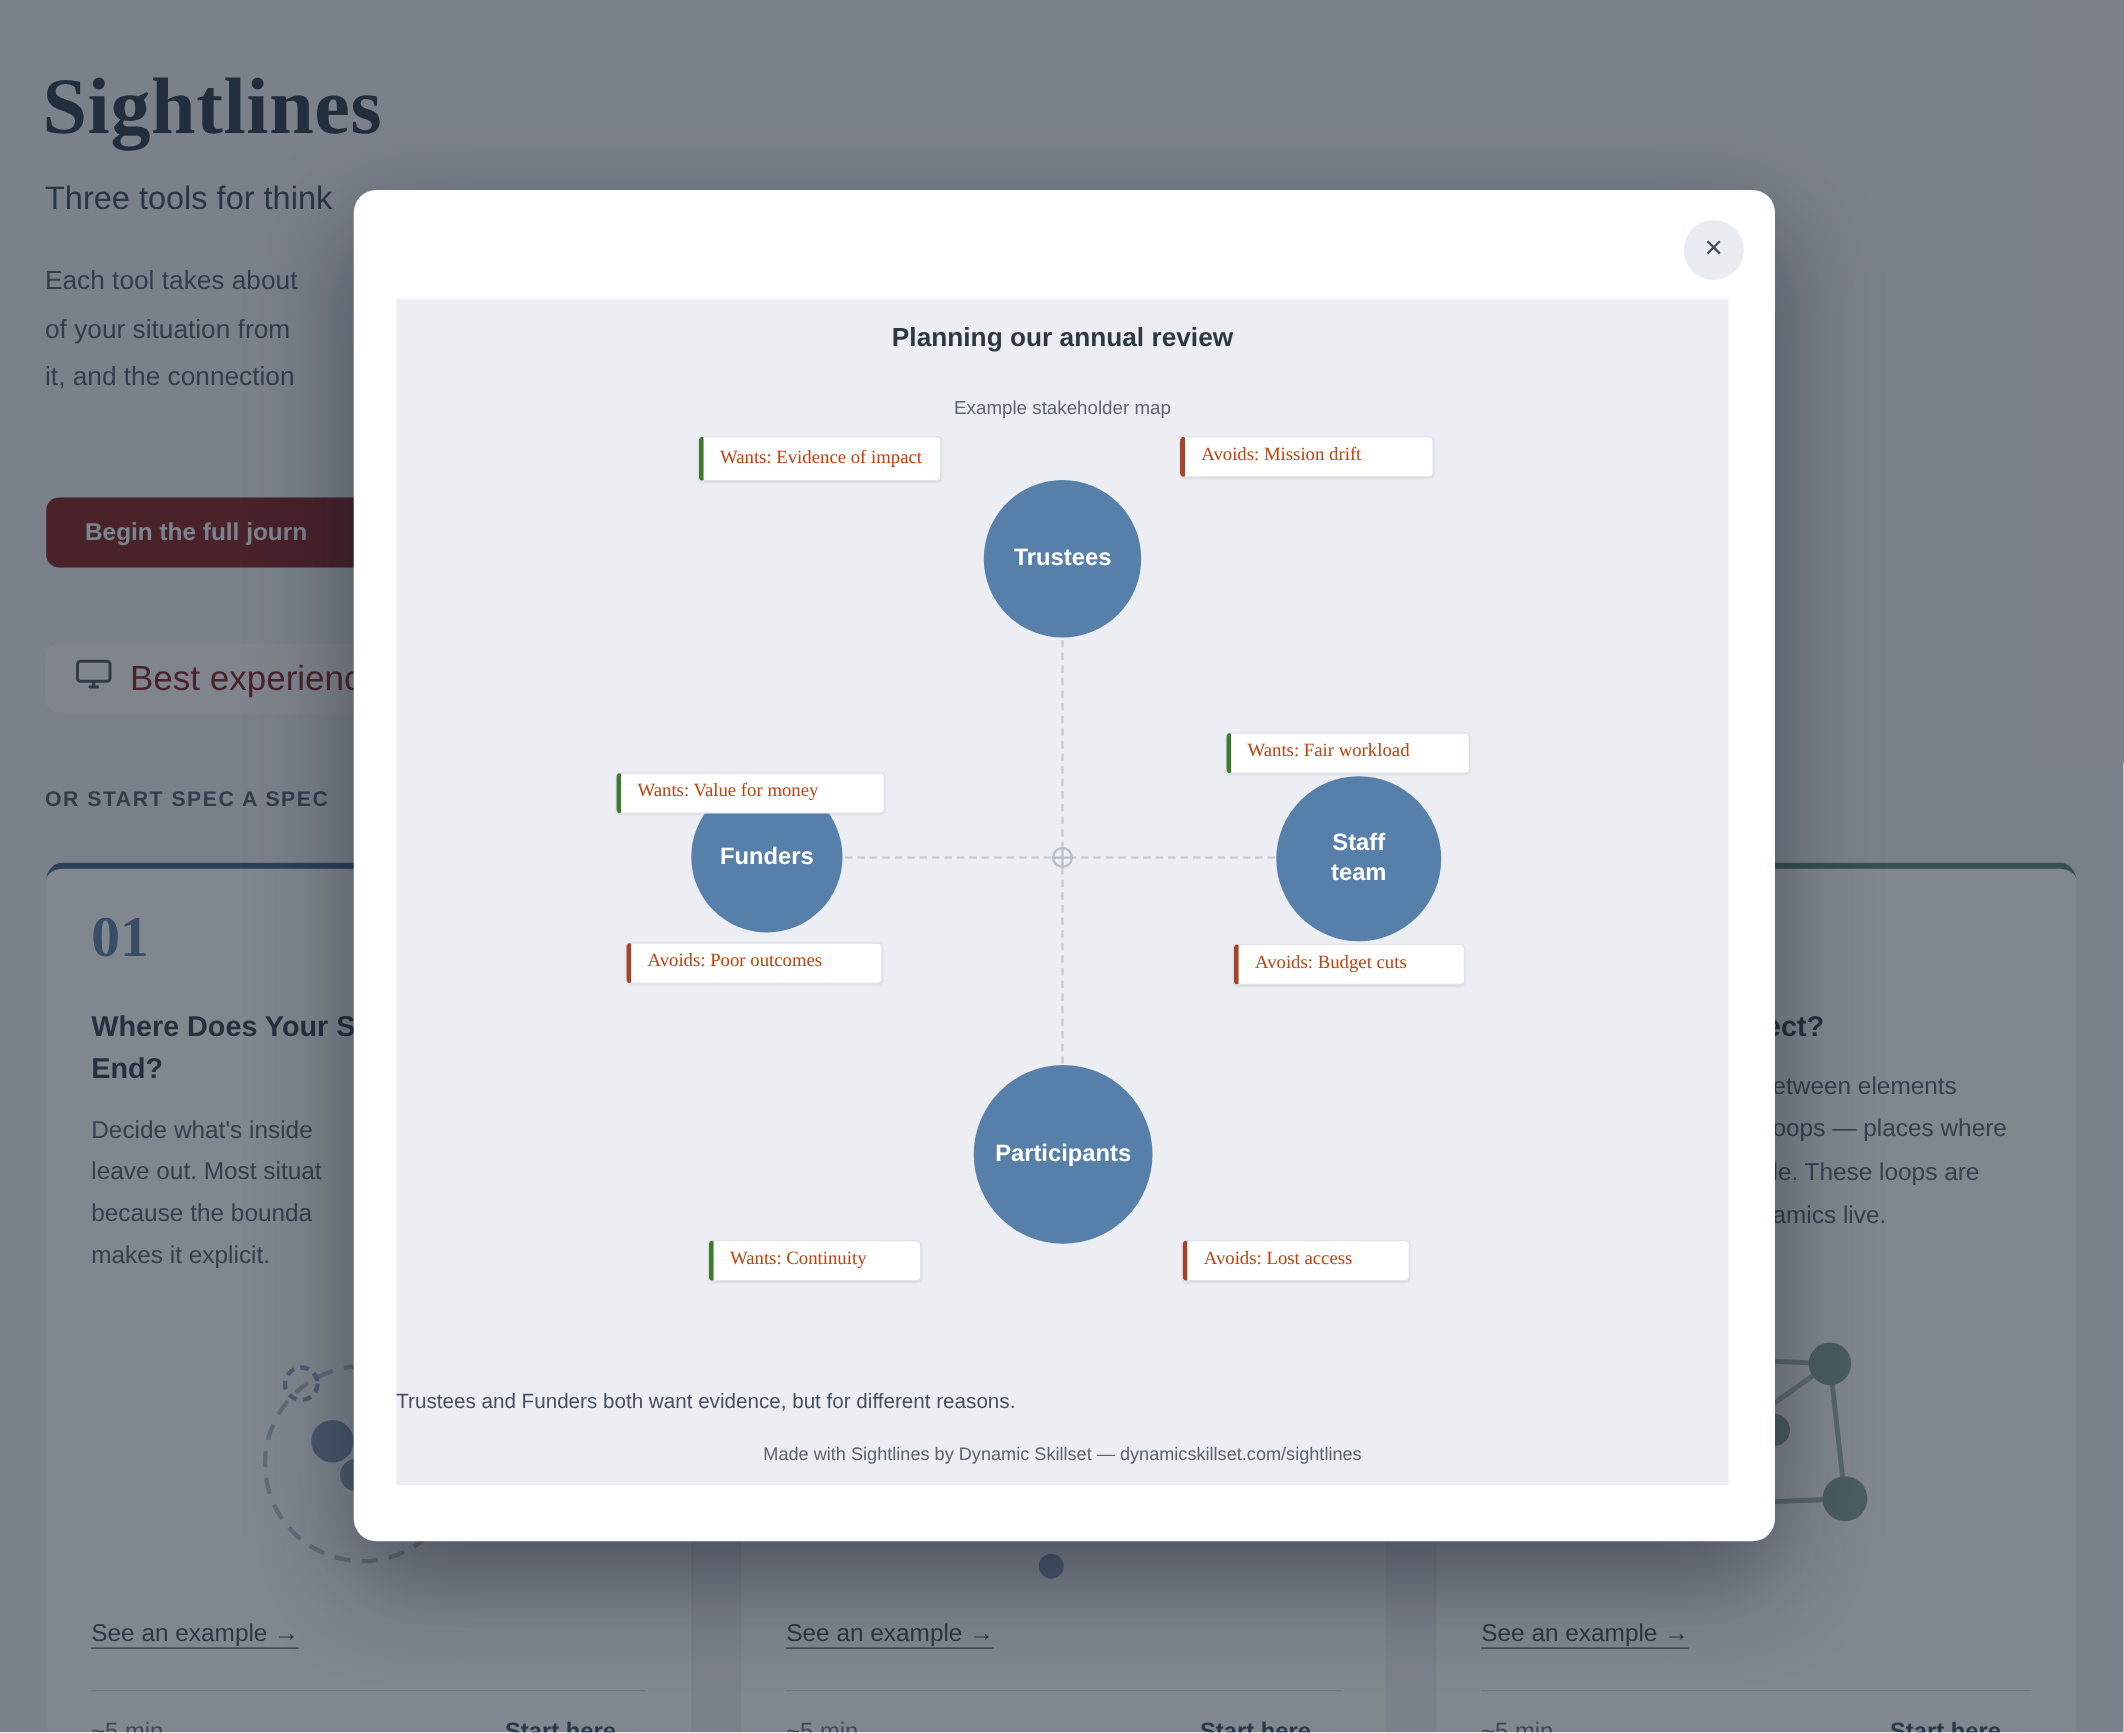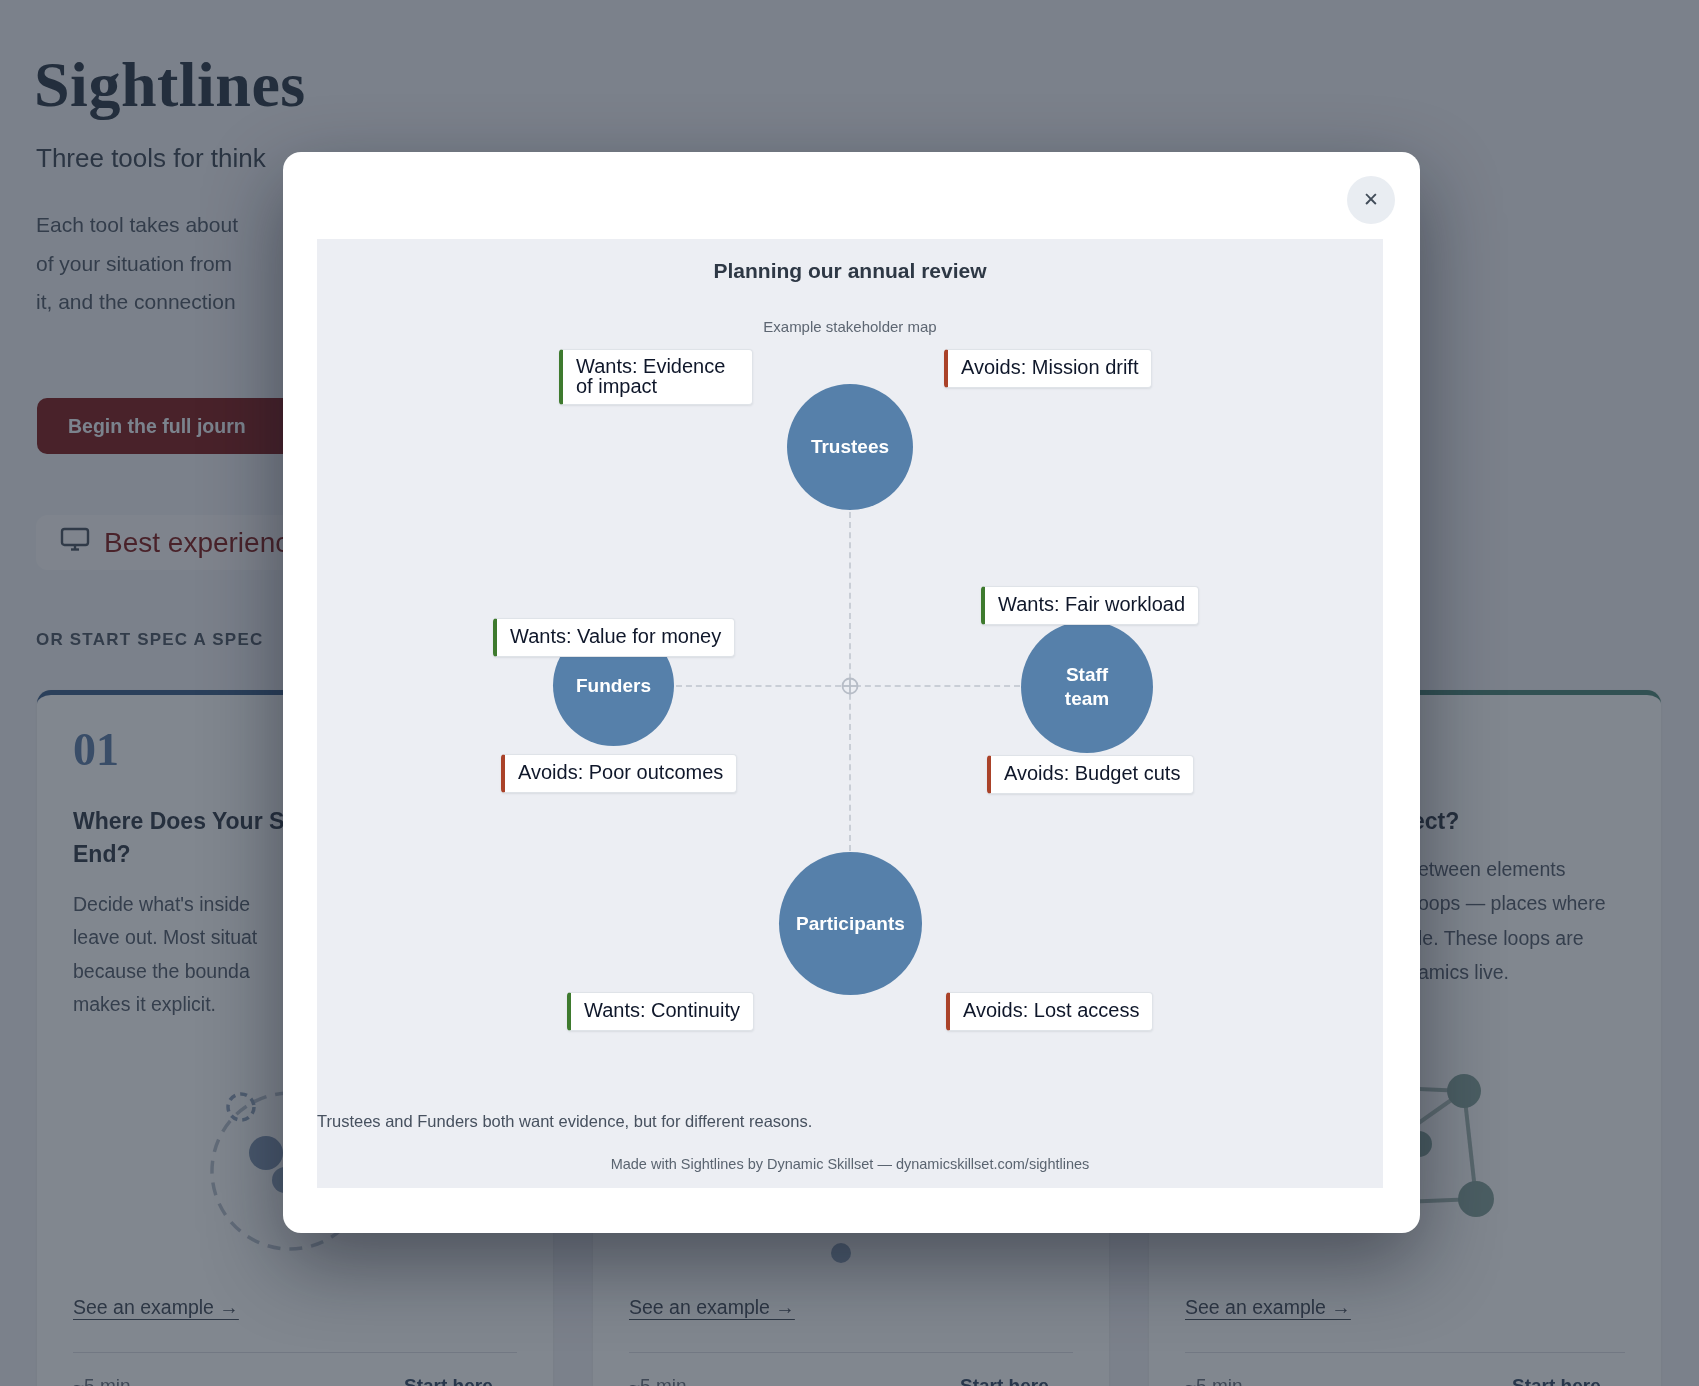--- a/index.html
+++ b/index.html
@@ -60,22 +60,22 @@
   .axis-center { position:absolute; left:521px; top:435px; }
 
   .stakeholder { position:absolute; border-radius:50%; background:#5680aa; color:#ffffff; font-weight:700;
     font-size:19px; line-height:1.25; display:flex; align-items:center; justify-content:center; text-align:center; }
   .st-0 { left:470px; top:145px; width:126px; height:126px; }
   .st-1 { left:236px; top:386px; width:121px; height:121px; }
   .st-2 { left:704px; top:382px; width:132px; height:132px; padding:0 22px; }
   .st-3 { left:462px; top:613px; width:143px; height:143px; }
 
   .note { position:absolute; display:inline-block; background:#ffffff; border:1px solid #dfe3e8;
-    border-left-width:4px; border-radius:4px; padding:6px 13px 8px 13px; font-size:20px; color:#0f172a;
-    box-shadow:0 1px 2px rgba(50,60,80,.10); white-space:nowrap; }
+    border-left-width:4px; border-radius:4px; padding:6px 13px 8px 13px; font-size:15px; color:#c2410c;
+    box-shadow:0 1px 2px rgba(50,60,80,.10); white-space:nowrap;font-family:Liberation Serif, serif; }
   .note.wants { border-left-color:#3e7a2e; }
   .note.avoids { border-left-color:#aa4229; }
   .n-0 { left:242px; top:110px; width:194px; white-space:normal; line-height:20px; }
   .n-1 { left:627px; top:110px; min-width:203px; }
   .n-2 { left:176px; top:347px; min-width:215px;margin-top:32px; }
   .n-3 { left:664px; top:347px; min-width:195px; }
   .n-4 { left:184px; top:515px; min-width:205px; }
   .n-5 { left:670px; top:516px; min-width:185px; }
   .n-6 { left:250px; top:753px; min-width:170px; }
   .n-7 { left:629px; top:753px; min-width:182px; }

